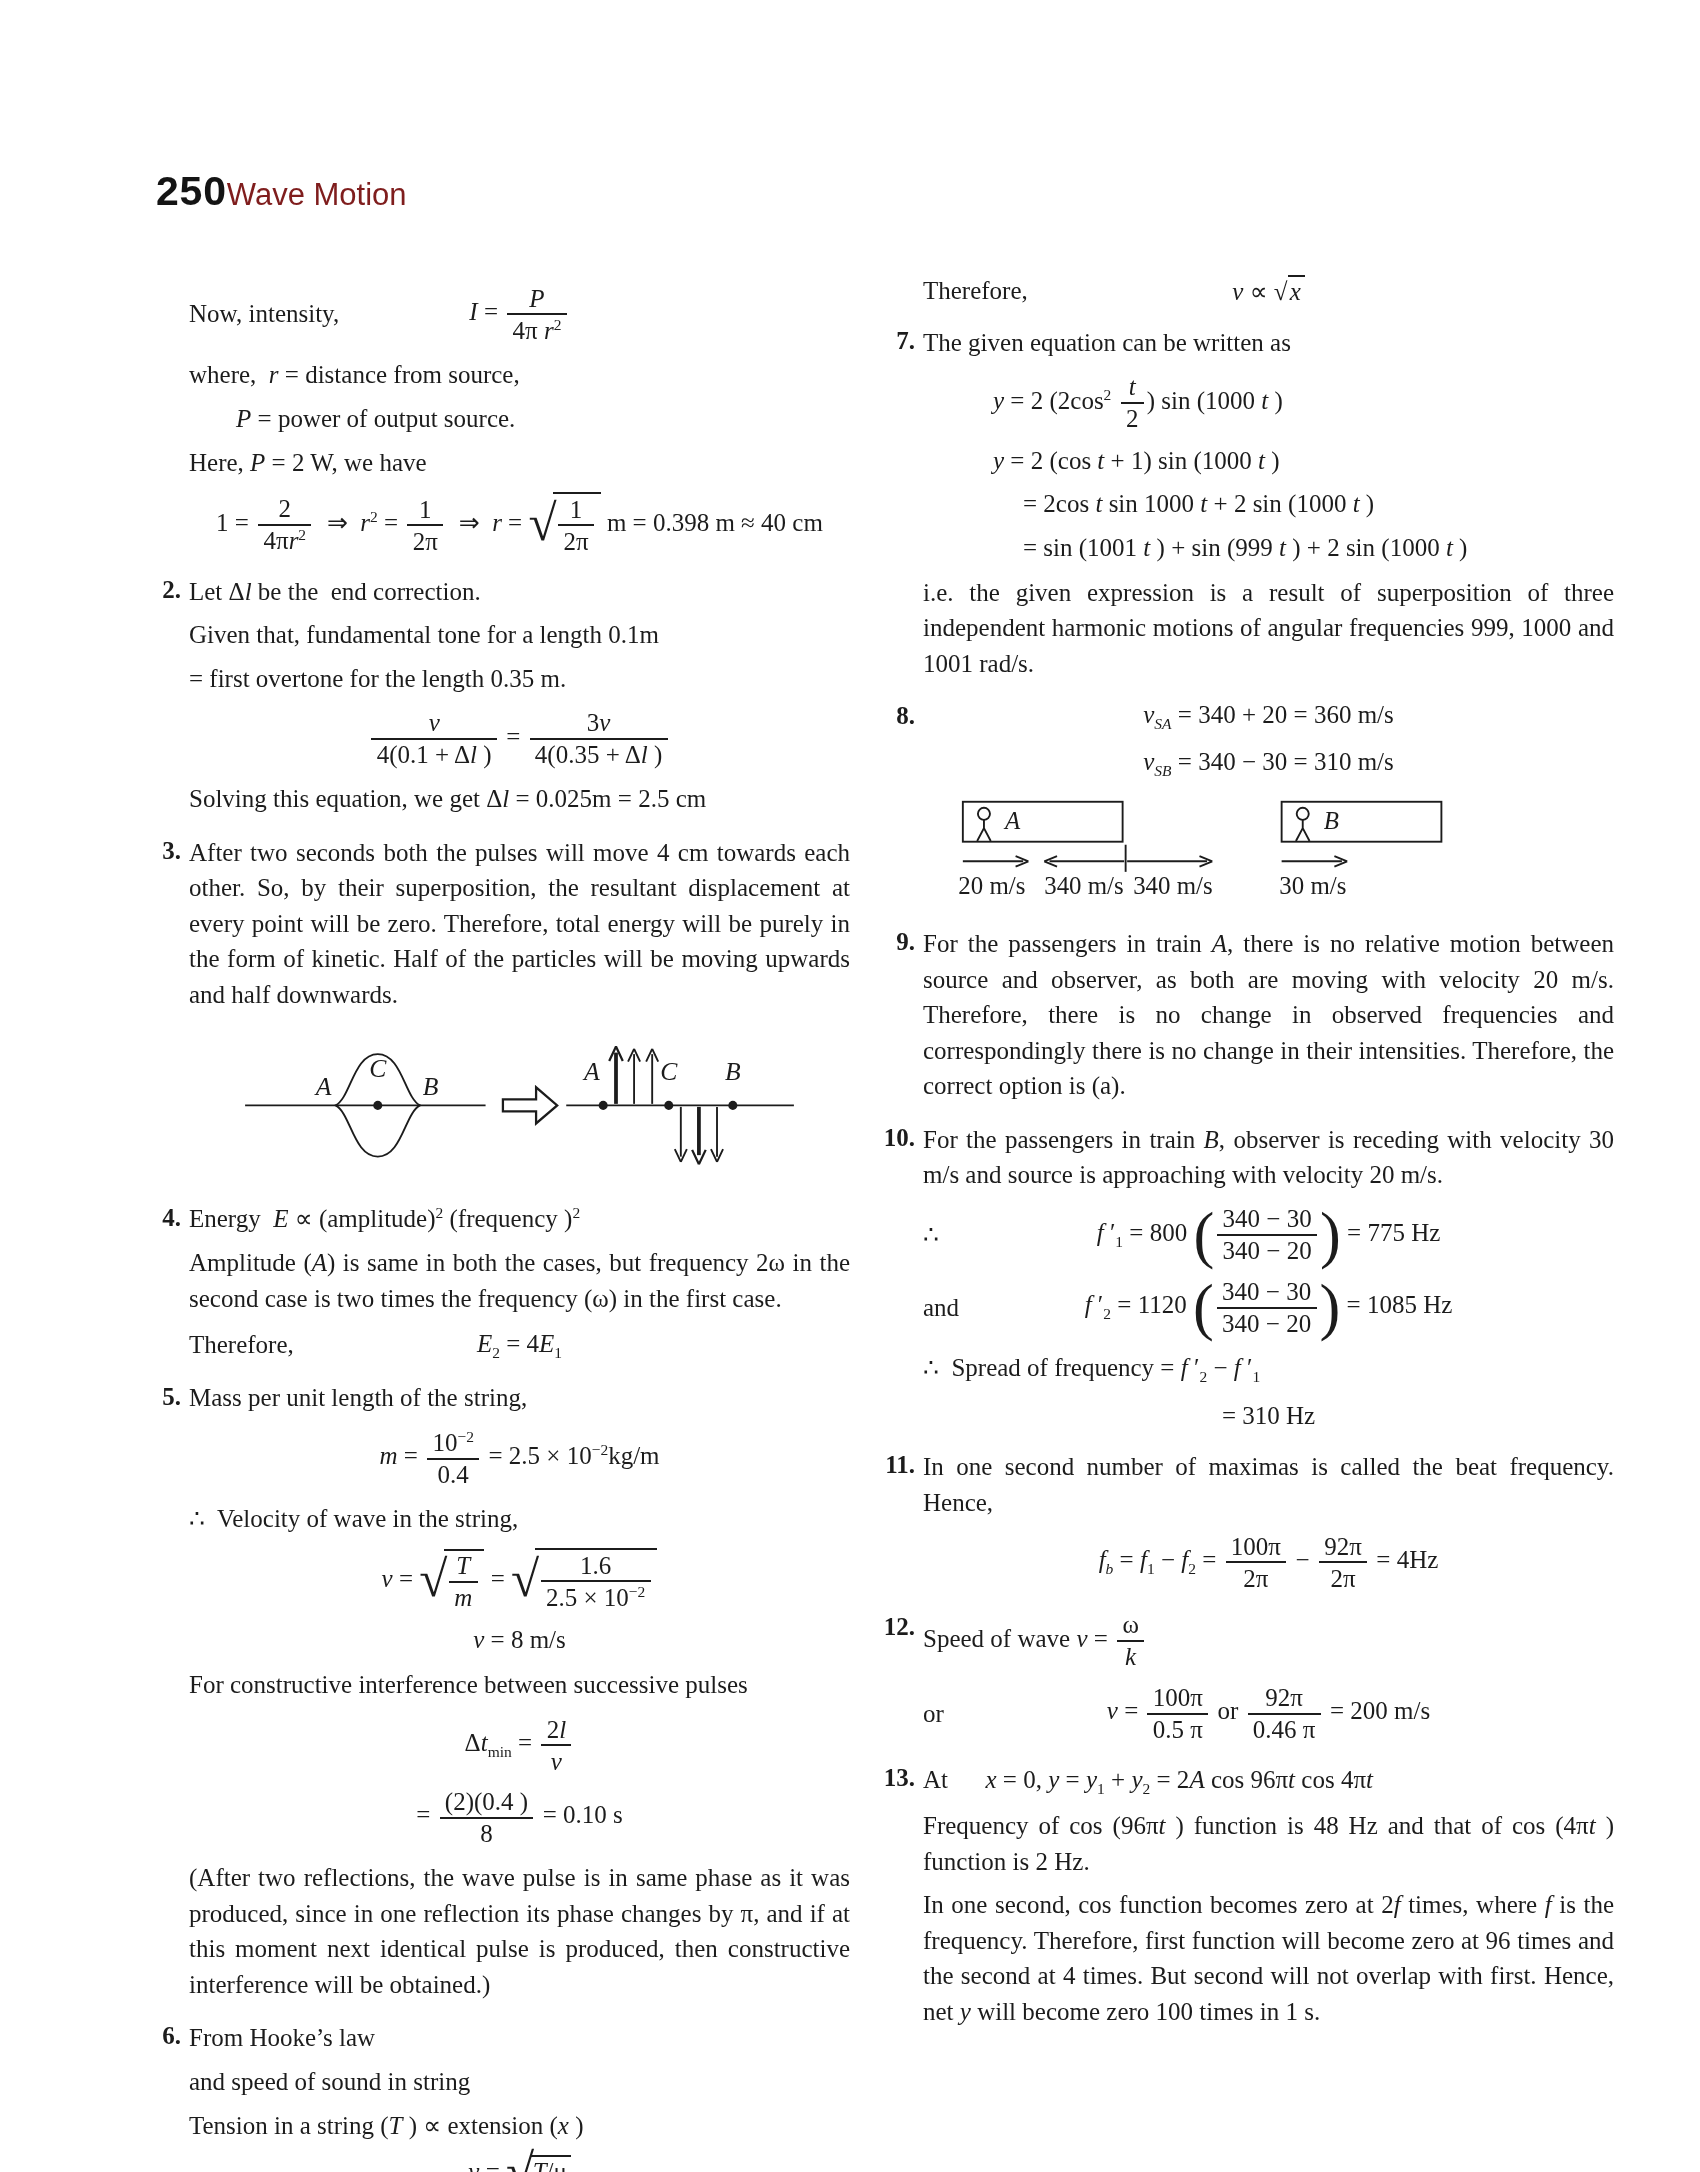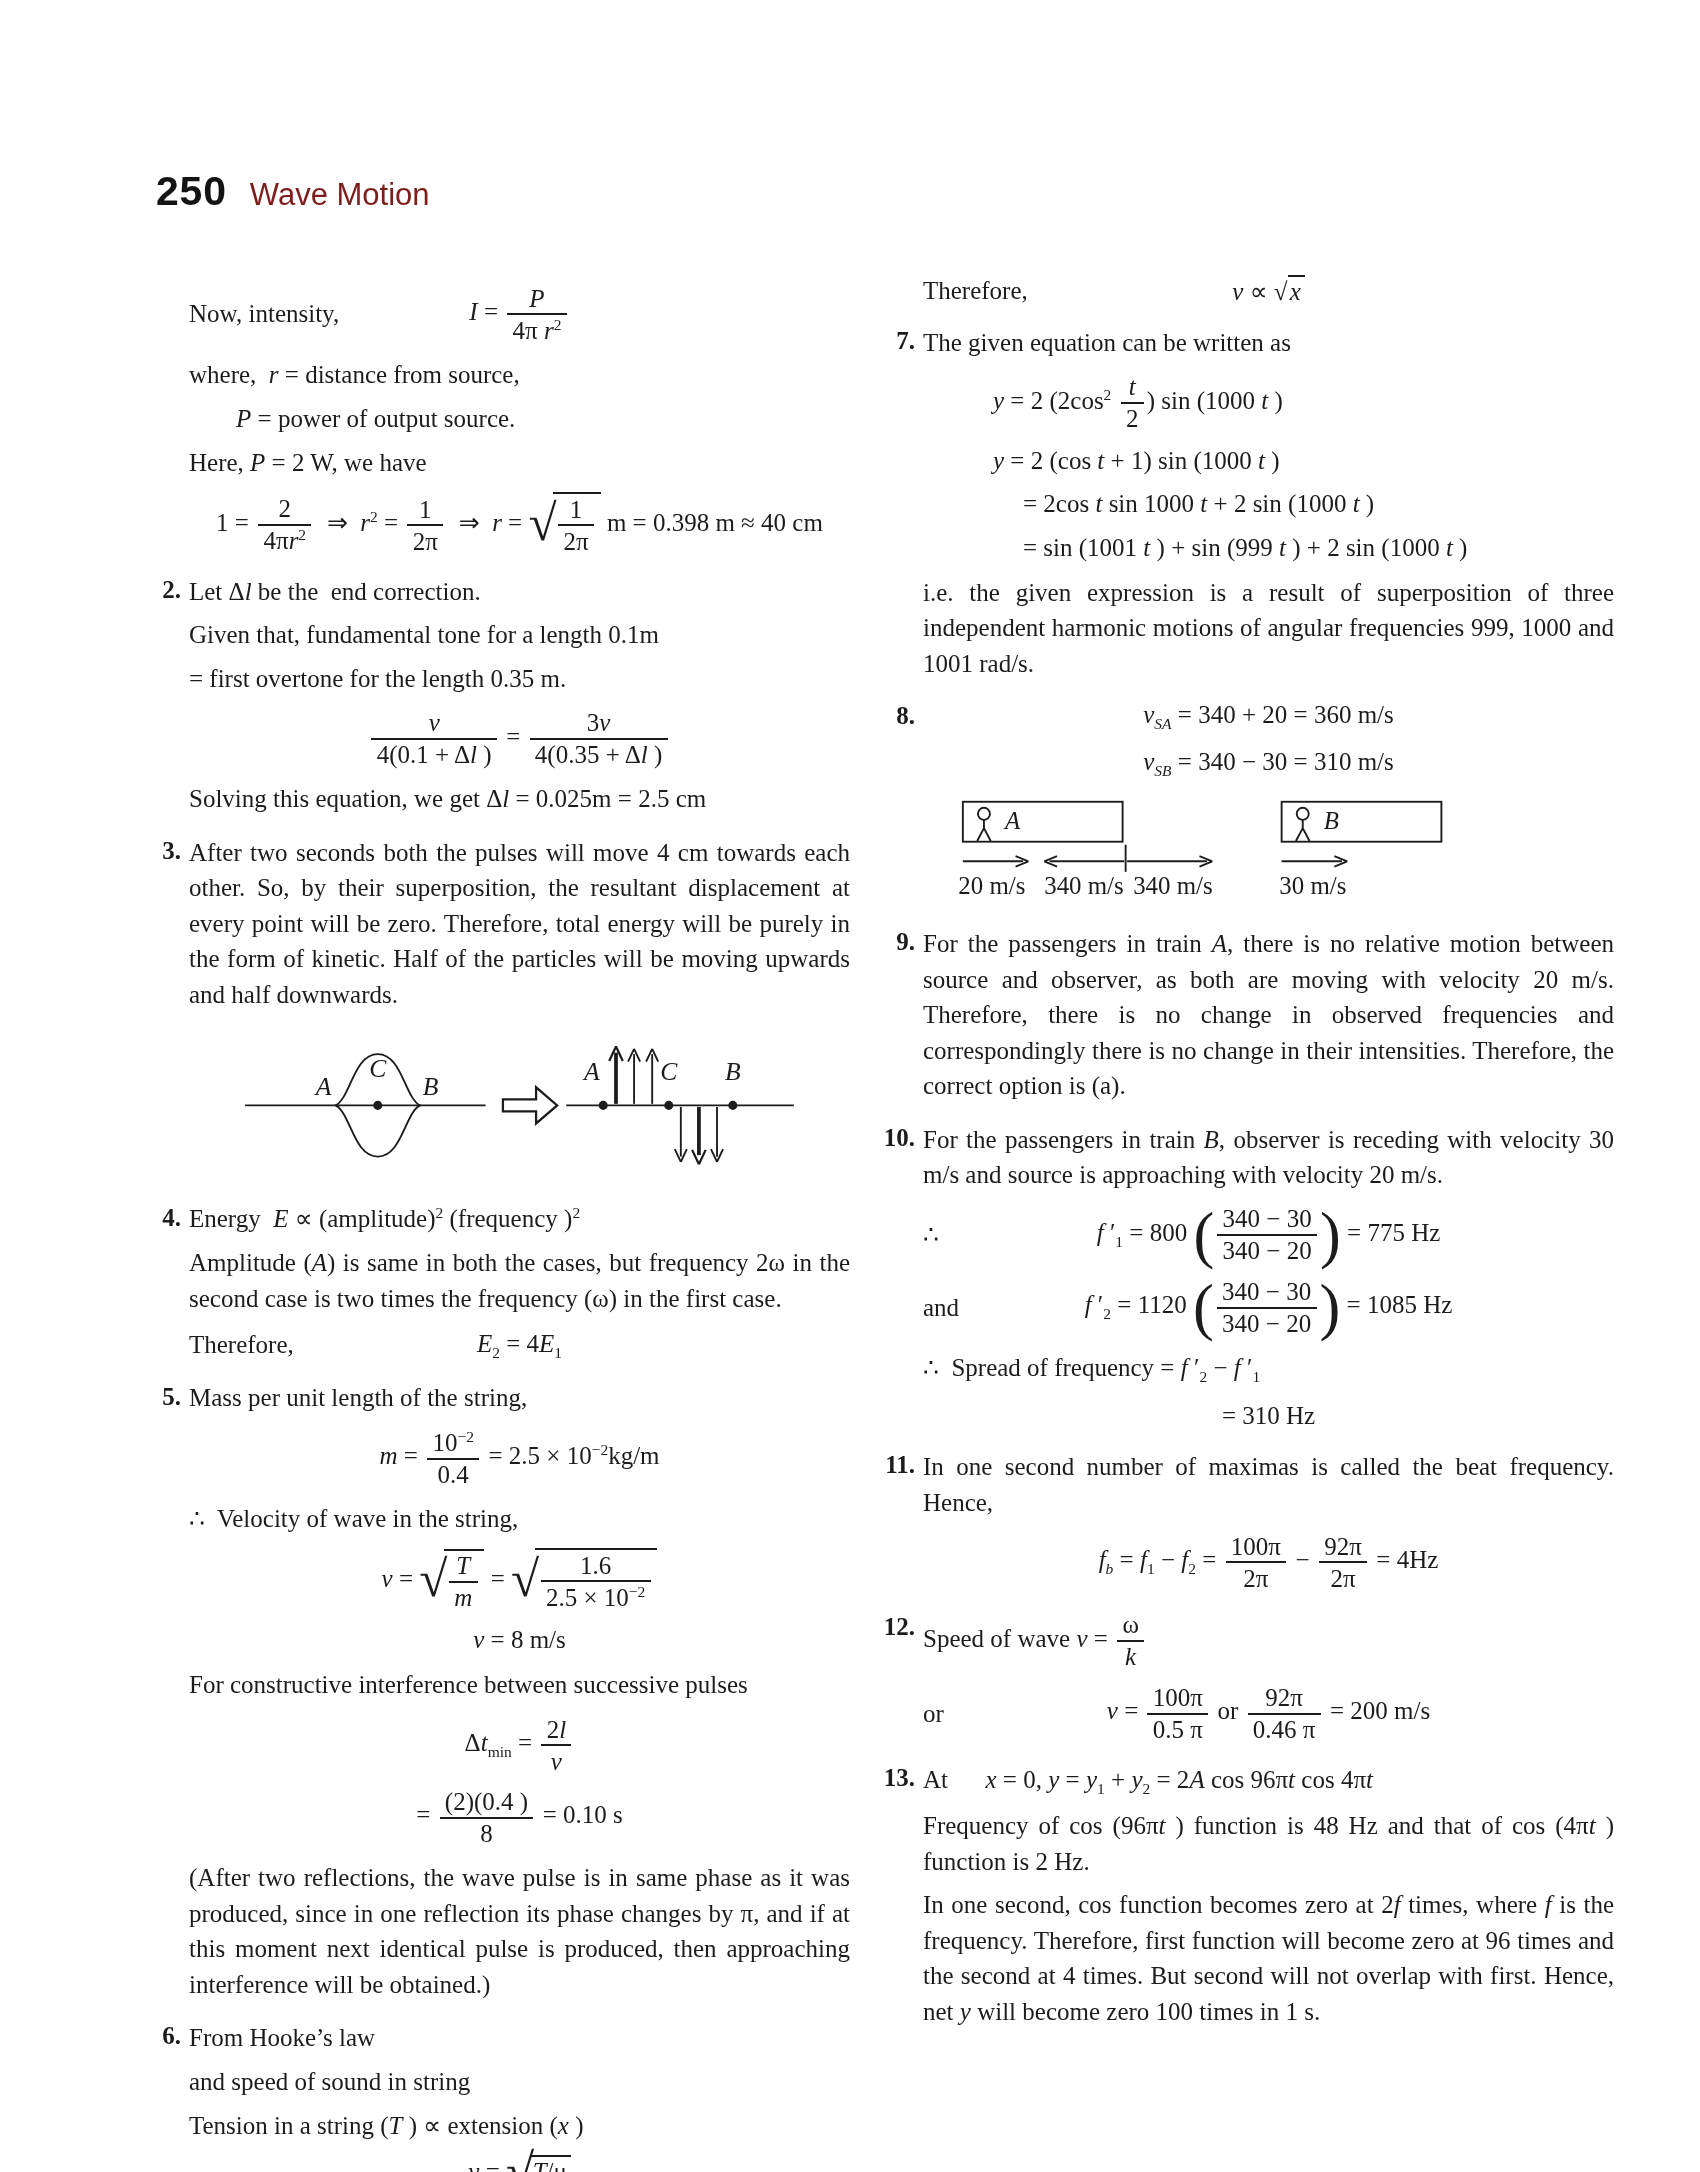--- a/index.html
+++ b/index.html
@@ -1,19 +1,19 @@
 <!DOCTYPE html>
 <html style="font-size:12px"><head>
 <meta charset="utf-8">
 <style>
   *{box-sizing:border-box}
   html,body{margin:0;padding:0}
   body{width:1700px;min-height:2172px;background:#ffffff;color:#1c1c1c;
        font-family:"Liberation Serif",serif;font-size:25px;position:relative;overflow:hidden}
-  .header{position:absolute;top:168px;left:156px;display:flex;align-items:baseline;gap:23px;
+  .header{position:absolute;top:168px;left:156px;display:flex;align-items:baseline;
           font-family:"Liberation Sans",sans-serif}
   .pagenum{font-size:41px;font-weight:700;color:#141414;letter-spacing:0.8px}
   .chapter{font-size:31px;color:#7f1d1d}
   .col{position:absolute;top:272px}
   .col-left{left:156px;width:694px}
   .col-right{left:890px;width:724px;top:263px}
   .item{position:relative;padding-left:33px;margin-bottom:18px}
   .num{position:absolute;left:-26px;top:2.3px;width:51px;text-align:right;font-weight:700}
   .para{margin:8.3px 0;line-height:1.42;text-align:left}
   .para.j{text-align:justify}
@@ -105,21 +105,21 @@
     <div class="item">
       <span class="num">5.</span>
       <div class="para">Mass per unit length of the string,</div>
       <div class="eq"><i>m</i> = <span class="fr"><span class="t">10<sup>−2</sup></span><span class="b">0.4</span></span> = 2.5 × 10<sup>−2</sup>kg/m</div>
       <div class="para">∴&nbsp; Velocity of wave in the string,</div>
       <div class="eq"><i>v</i> = <span class="sq">√</span><span class="ov"><span class="fr"><span class="t"><i>T</i></span><span class="b"><i>m</i></span></span></span> = <span class="sq">√</span><span class="ov"><span class="fr"><span class="t">1.6</span><span class="b">2.5 × 10<sup>−2</sup></span></span></span></div>
       <div class="eq"><i>v</i> = 8 m/s</div>
       <div class="para">For constructive interference between successive pulses</div>
       <div class="eq">Δ<i>t</i><sub>min</sub> = <span class="fr"><span class="t">2<i>l</i></span><span class="b"><i>v</i></span></span></div>
       <div class="eq">= <span class="fr"><span class="t">(2)(0.4 )</span><span class="b">8</span></span> = 0.10 s</div>
-      <div class="para j">(After two reflections, the wave pulse is in same phase as it was produced, since in one reflection its phase changes by π, and if at this moment next identical pulse is produced, then approaching interference will be obtained.)</div>
+      <div class="para j">(After two reflections, the wave pulse is in same phase as it was produced, since in one reflection its phase changes by π, and if at this moment next identical pulse is produced, then constructive interference will be obtained.)</div>
     </div>
     <div class="item">
       <span class="num">6.</span>
       <div class="para">From Hooke’s law</div>
       <div class="para">and speed of sound in string</div>
       <div class="para">Tension in a string (<i>T</i> ) ∝ extension (<i>x</i> )</div>
       <div class="eq"><i>v</i> = <span class="sq">√</span><span class="ov"><i>T</i>/μ</span></div>
     </div>
   </div>
 <div class="col col-right">

